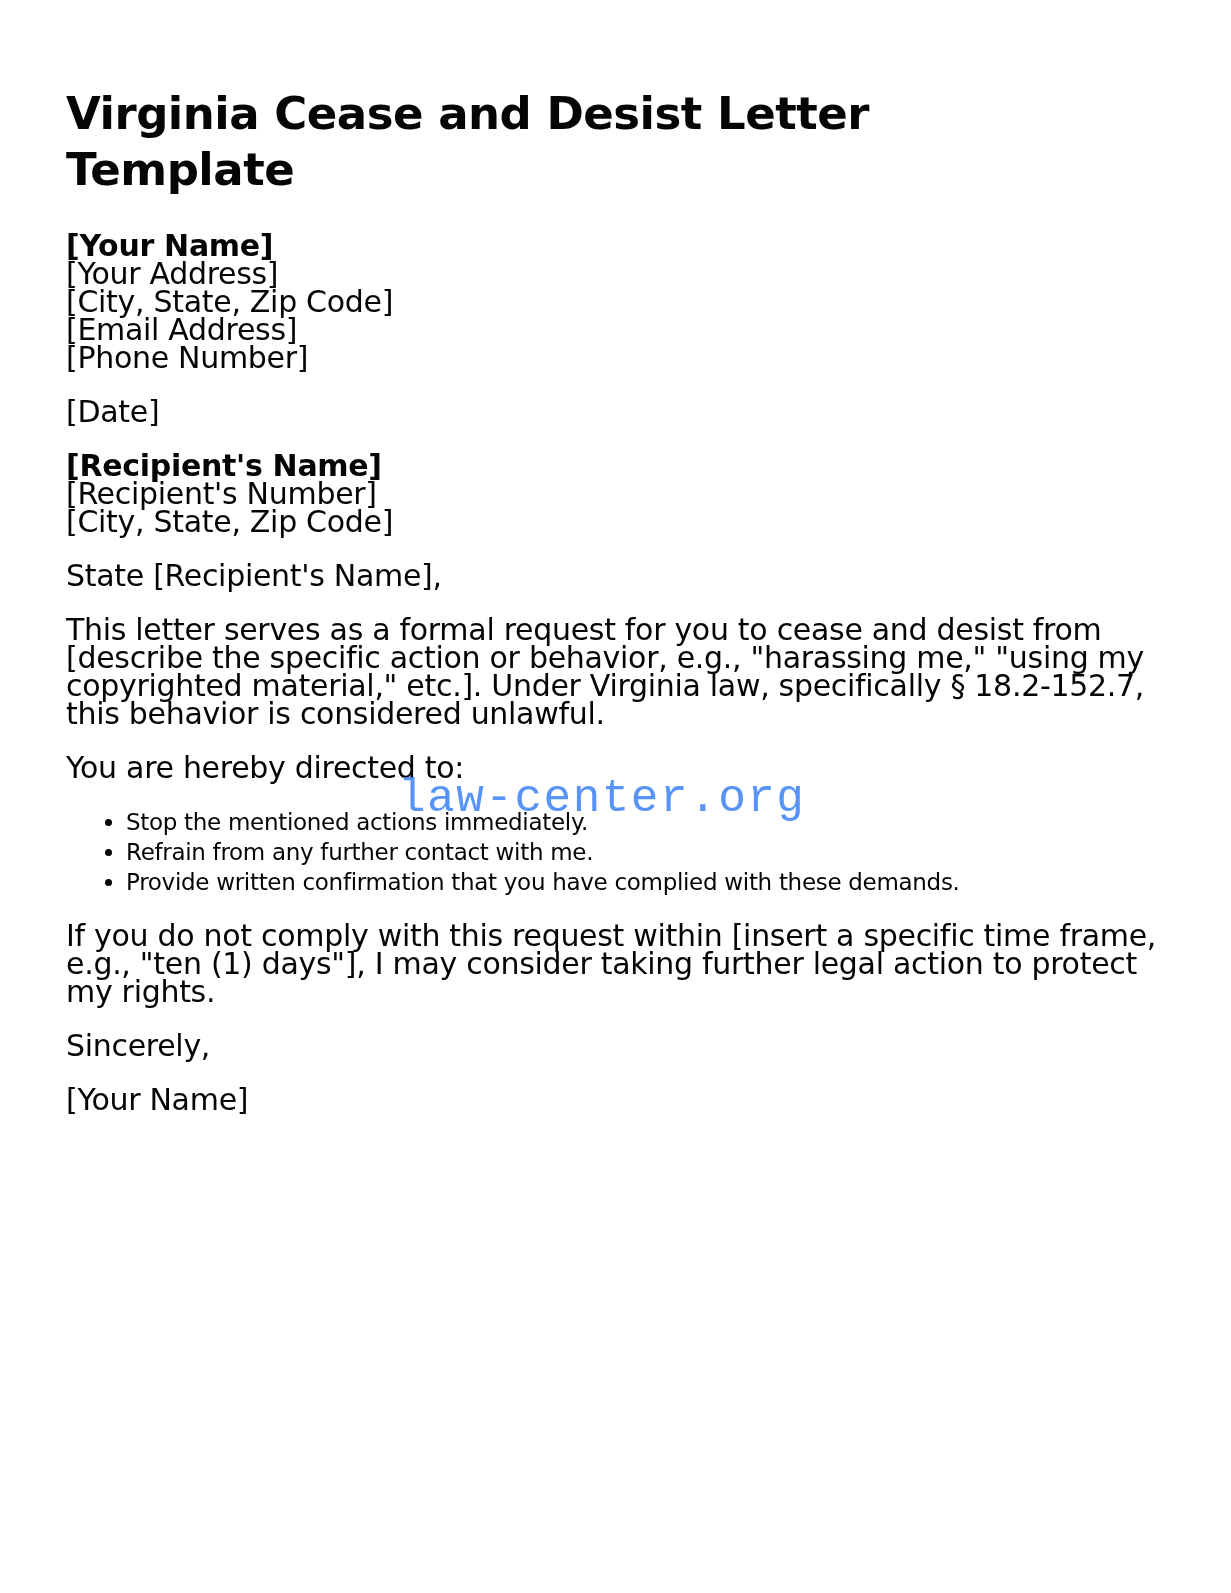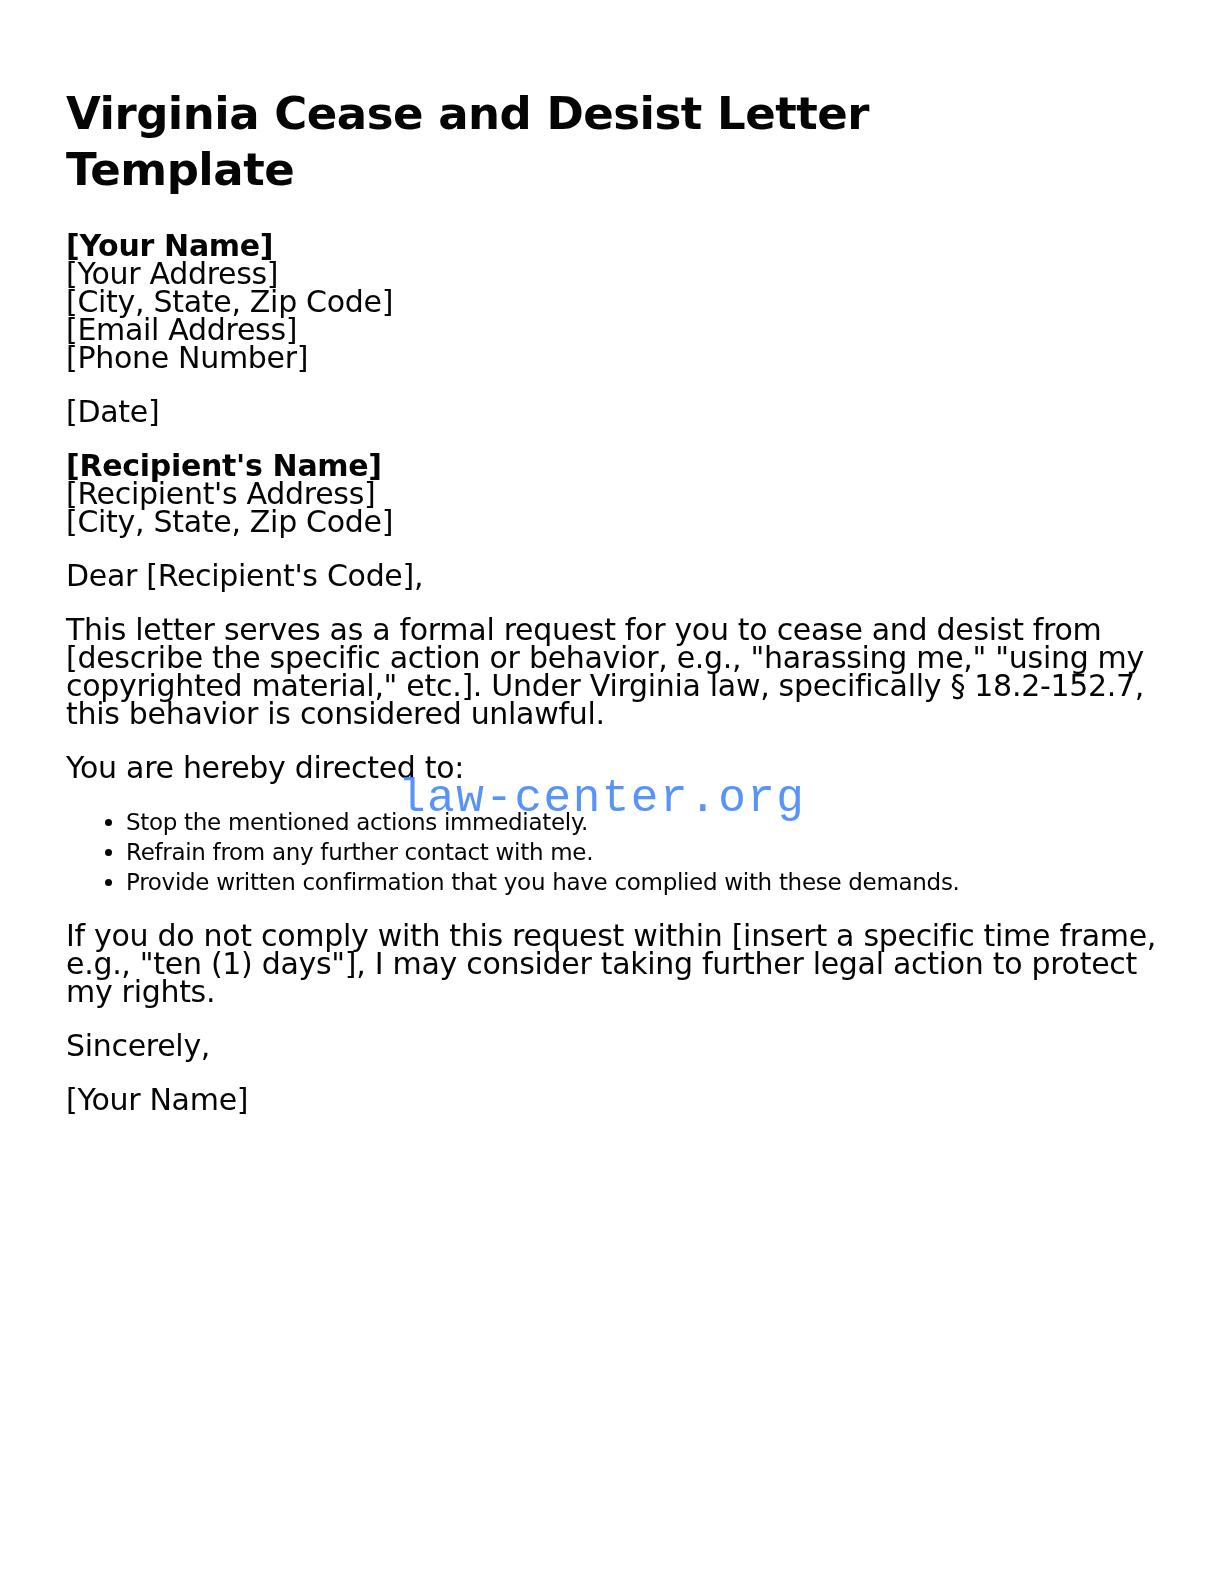--- a/index.html
+++ b/index.html
@@ -79,25 +79,25 @@
     <div class="line">[Your Address]</div>
     <div class="line">[City, State, Zip Code]</div>
     <div class="line">[Email Address]</div>
     <div class="line">[Phone Number]</div>
   </div>
 
   <p class="para">[Date]</p>
 
   <div class="block">
     <div class="line bold">[Recipient's Name]</div>
-    <div class="line">[Recipient's Address]</div>
+    <div class="line">[Recipient's Number]</div>
     <div class="line">[City, State, Zip Code]</div>
   </div>
 
-  <p class="para">Dear [Recipient's Code],</p>
+  <p class="para">State [Recipient's Name],</p>
 
   <p class="para">This letter serves as a formal request for you to cease and desist from [describe the specific action or behavior, e.g., "harassing me," "using my copyrighted material," etc.]. Under Virginia law, specifically § 18.2-152.7, this behavior is considered unlawful.</p>
 
   <p class="para">You are hereby directed to:</p>
 
   <ul class="demands">
     <li>Stop the mentioned actions immediately.</li>
     <li>Refrain from any further contact with me.</li>
     <li>Provide written confirmation that you have complied with these demands.</li>
   </ul>

